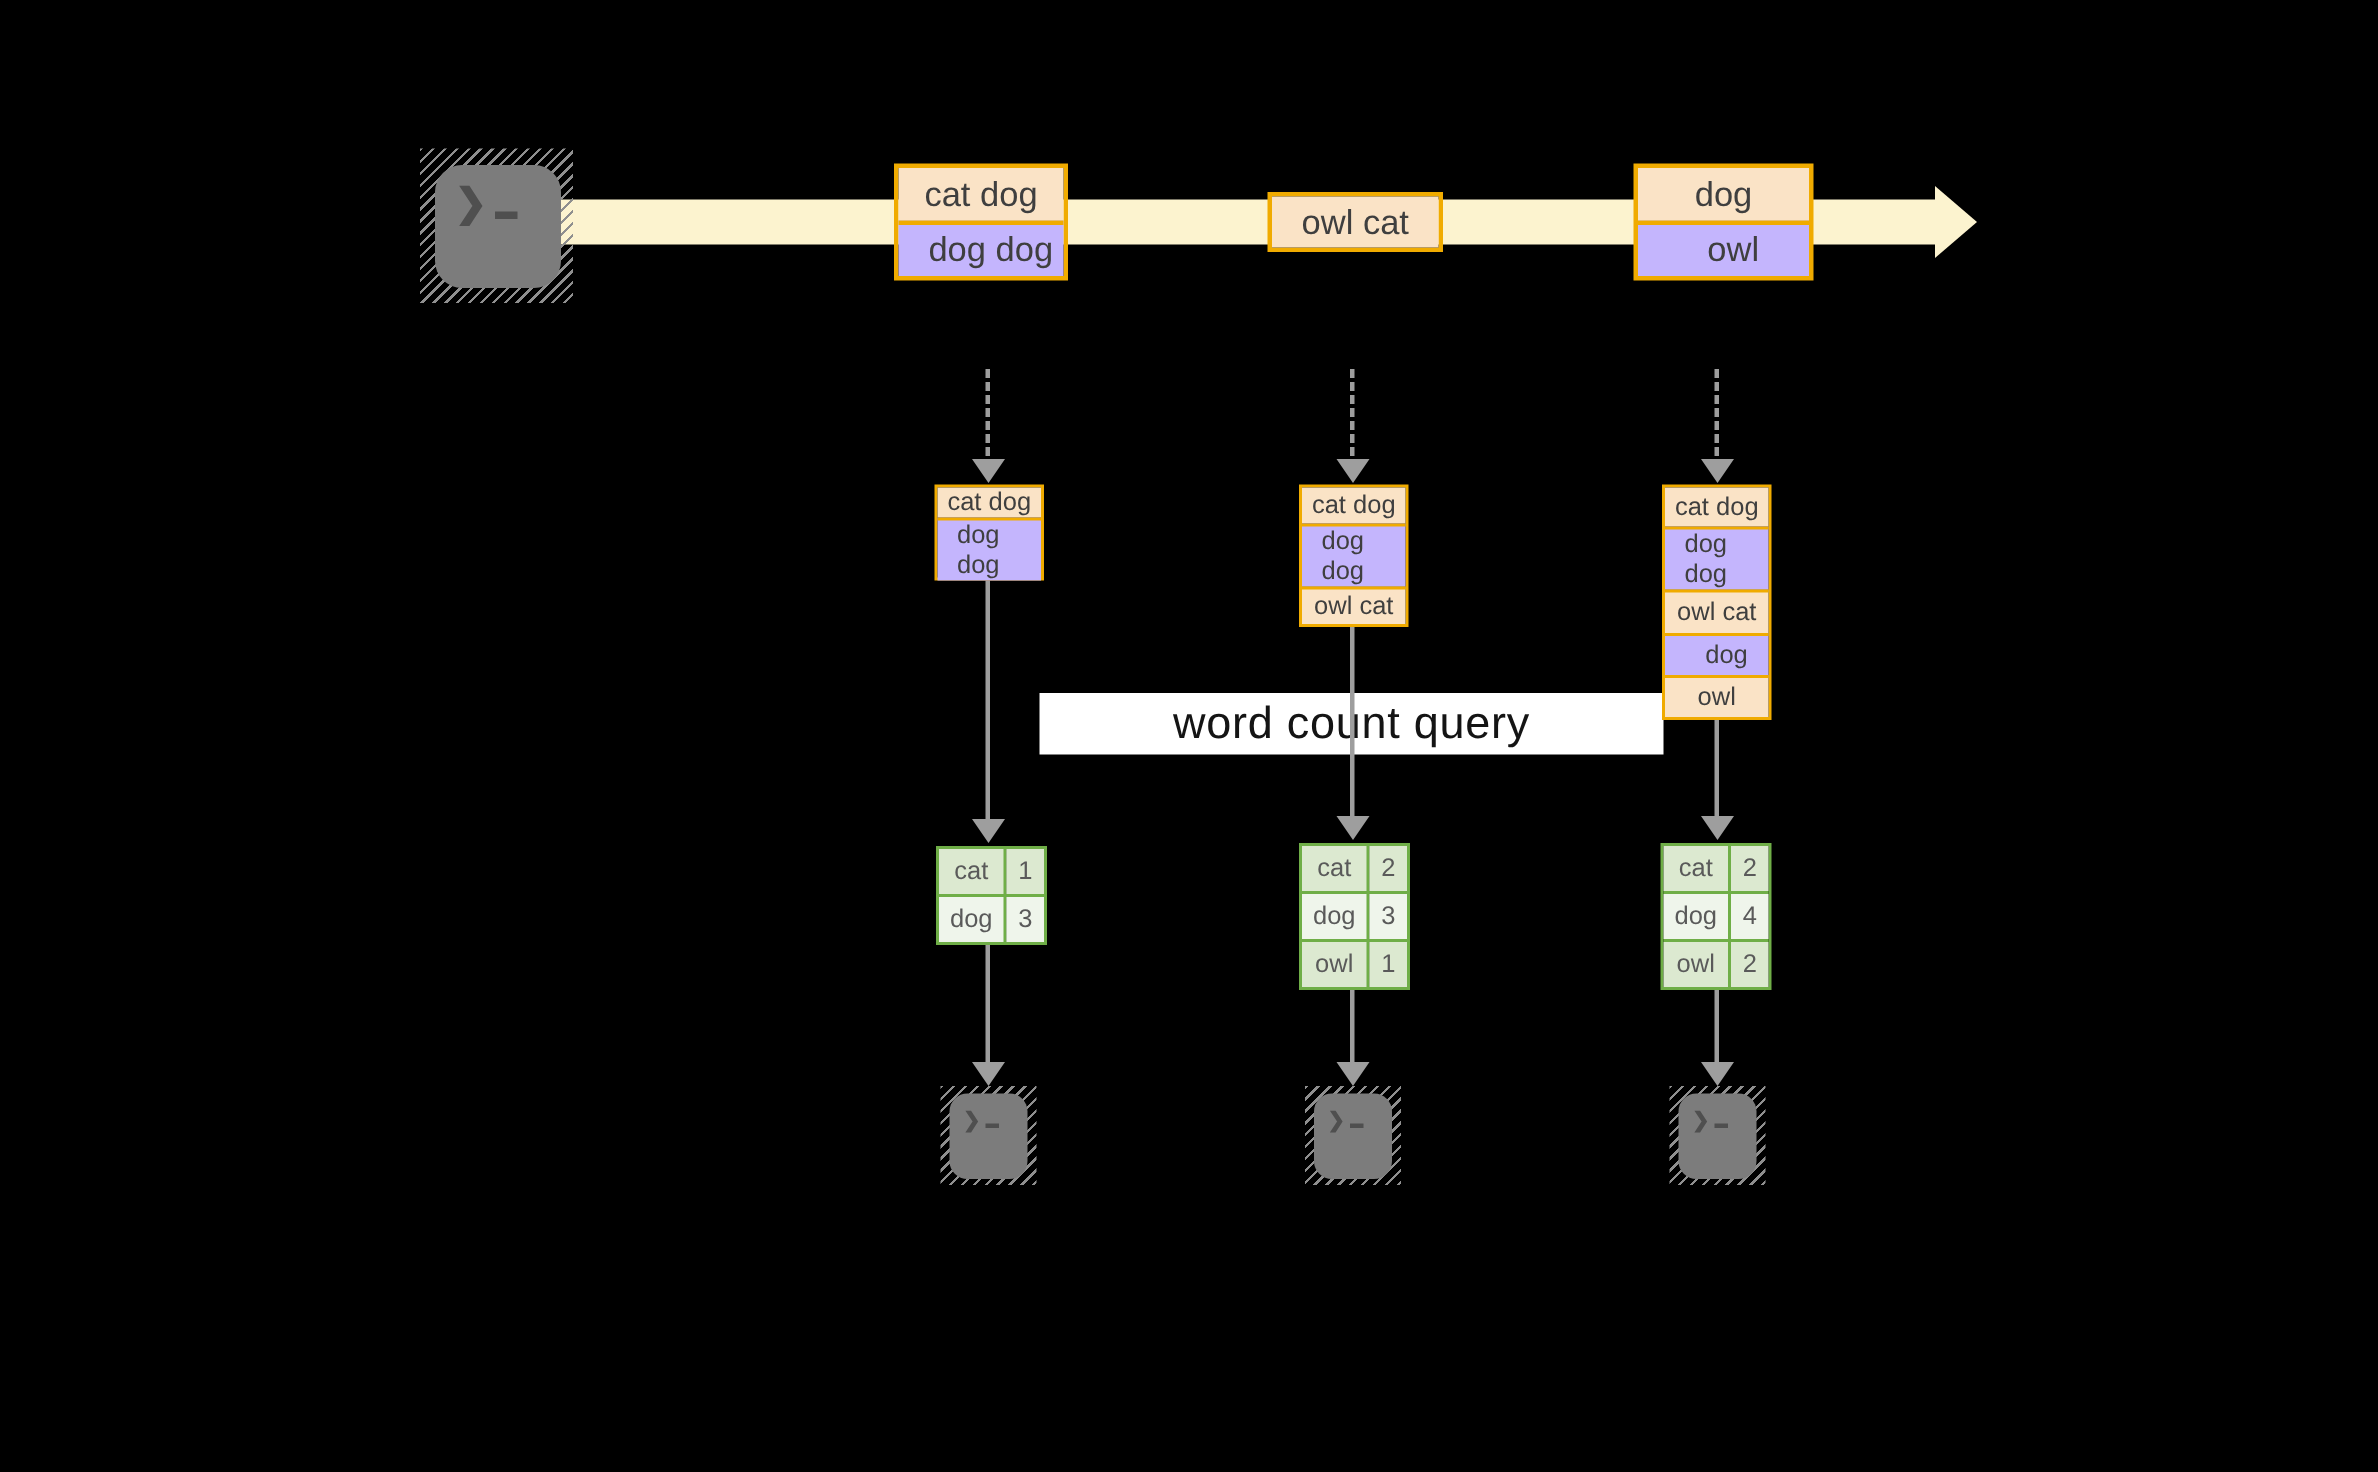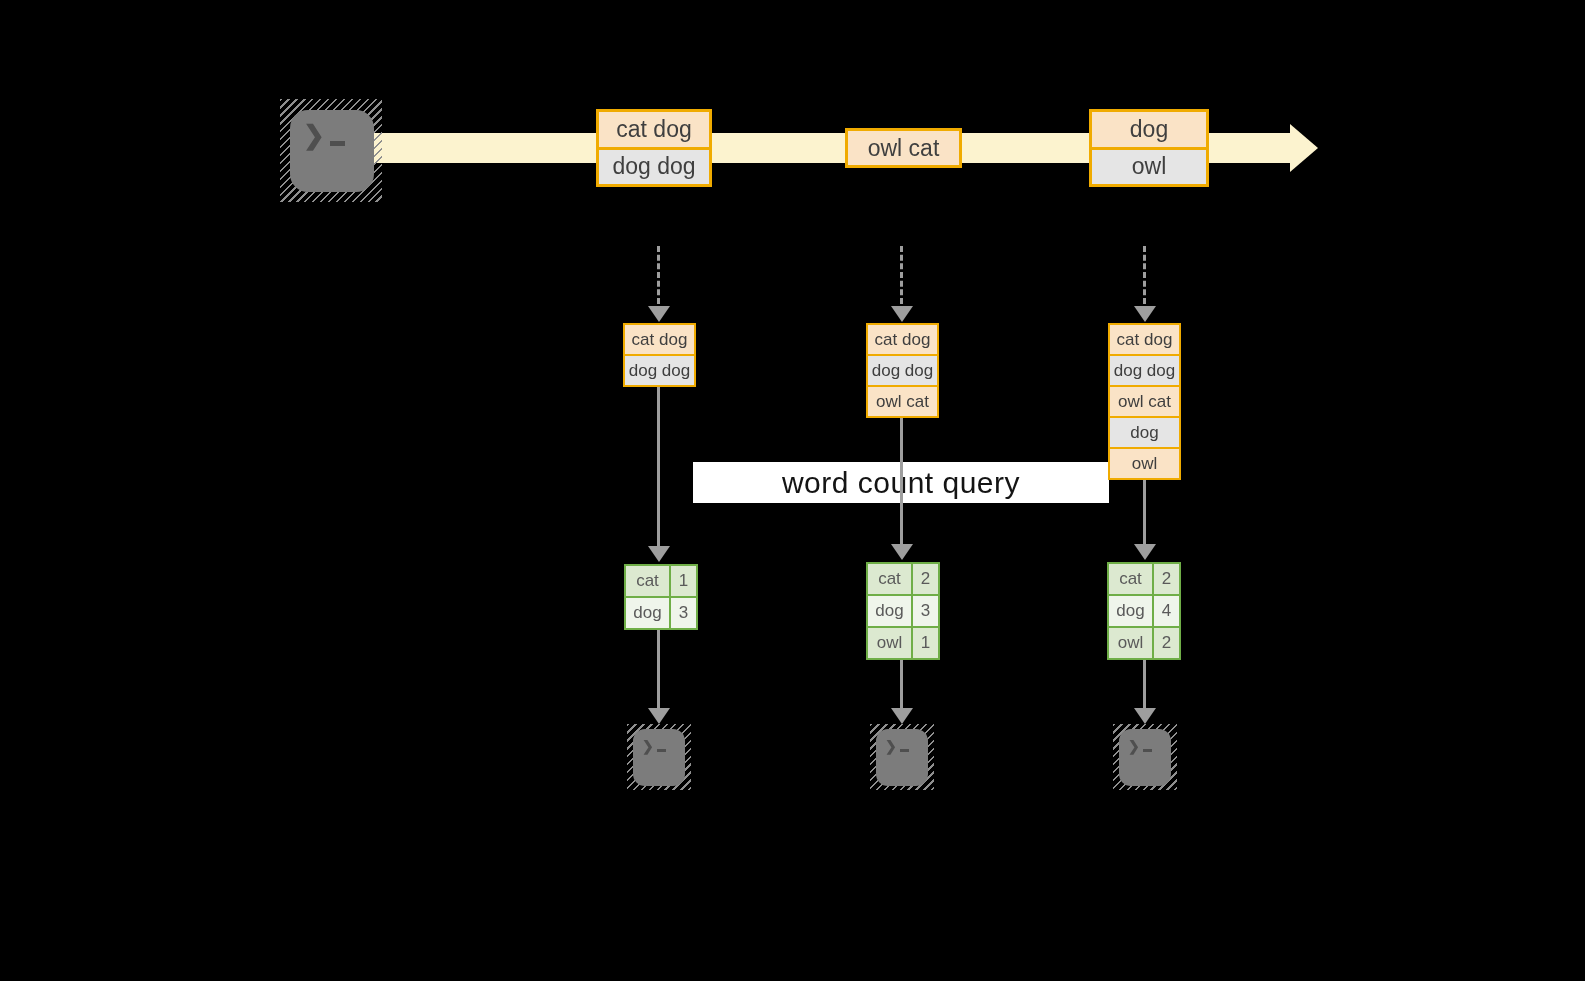--- a/index.html
+++ b/index.html
@@ -27,21 +27,21 @@
   .term-small .bar{width:9px;height:3px;margin:0 0 1px 3px;}
 
   
   .obox{border:3px solid #F0AB00;box-sizing:border-box;display:flex;flex-direction:column;z-index:3;}
   .bbox{border:2px solid #F0AB00;box-sizing:border-box;display:flex;flex-direction:column;z-index:3;}
   .orow{flex:1;display:flex;align-items:center;justify-content:center;color:#3F3F3F;}
   .obox .orow{font-size:23px;border-top:3px solid #F0AB00;}
   .bbox .orow{font-size:17px;border-top:2px solid #F0AB00;}
   .obox .orow:first-child,.bbox .orow:first-child{border-top:none;}
   .peach{background:#FAE3C6;}
-  .cream{background:#e5e5e5;}
+  .cream{background:#c4b5fd;padding-left:13px;}
 
   
   .vline{width:3px;background:#9E9E9E;z-index:2;}
   .dline{width:0;border-left:3px dashed #9E9E9E;z-index:2;}
   .ahead{width:0;height:0;border-left:11px solid transparent;border-right:11px solid transparent;
     border-top:16px solid #9E9E9E;z-index:2;}
 
   
   .queryband{left:693px;top:462px;width:416px;height:41px;background:#FFFFFF;z-index:1;
     display:flex;align-items:center;justify-content:center;}

